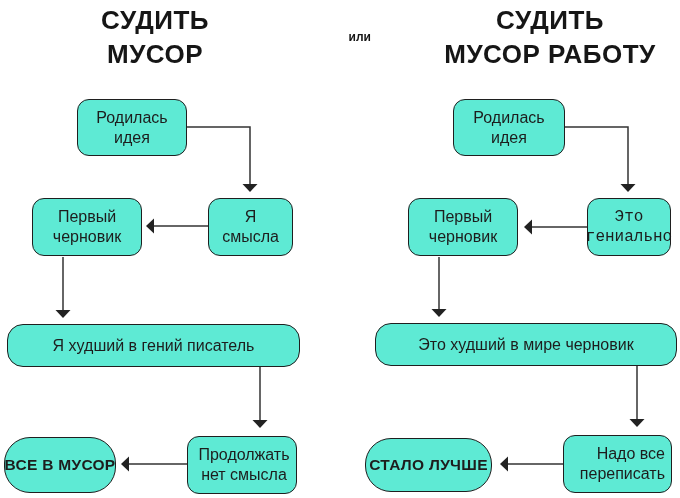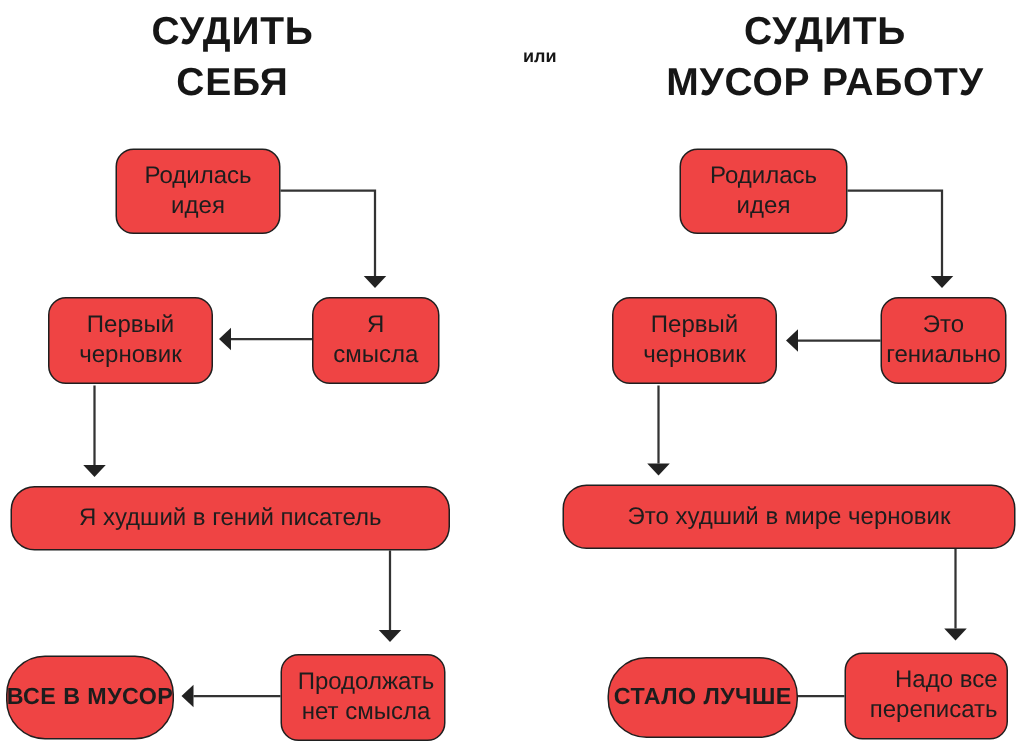--- a/index.html
+++ b/index.html
@@ -27,60 +27,60 @@
   #or-word{
     position:absolute;left:325px;top:30px;width:46px;
     text-align:right;font-weight:bold;font-size:12px;color:#161616;
   }
   
   .node{
     position:absolute;
     box-sizing:border-box;
     border:1.5px solid #1f1f1f;
     border-radius:12px;
-    background:#ef4444;
+    background:#5eead4;
     display:flex;
     align-items:center;
     justify-content:center;
     text-align:center;
     font-size:16px;
     line-height:20px;
     padding:2px 6px;
   }
   .node.wide{border-radius:16px;white-space:nowrap;}
   .node.bold{font-weight:bold;font-size:15.5px;letter-spacing:0.3px;white-space:nowrap;border-radius:26px;}
   
   #l-idea      {left:77px;  top:99px;  width:110px; height:57px;}
   #l-genius    {left:208px; top:198px; width:85px;  height:58px;}
   #l-draft     {left:32px;  top:198px; width:110px; height:58px;}
   #l-worst     {left:7px;   top:324px; width:293px; height:43px;}
   #l-nopoint   {left:187px; top:436px; width:110px; height:58px;padding-left:10px;}
   #l-trash     {left:4px;   top:437px; width:112px; height:56px;}
   
   #r-idea      {left:453px; top:99px;  width:112px; height:57px;}
-  #r-genius    {left:587px; top:198px; width:84px;  height:58px;}
+  #r-genius    {left:587px; top:198px; width:84px;  height:58px;font-family:Liberation Mono, monospace;}
   #r-draft     {left:408px; top:198px; width:110px; height:58px;}
   #r-worst     {left:375px; top:323px; width:302px; height:43px;border-radius:16px;}
   #r-rewrite   {left:563px; top:435px; width:109px; height:58px;text-align:right;}
-  #r-better    {left:365px; top:438px; width:127px; height:54px;margin-left:40px;}
+  #r-better    {left:365px; top:438px; width:127px; height:54px;}
   
   #connectors{position:absolute;left:0;top:0;width:680px;height:498px;}
   #connectors line, #connectors polyline{
     stroke:#333333;stroke-width:1.5;fill:none;
   }
   #connectors polygon{fill:#222222;stroke:none;}
 </style>
 </head>
 <body>
 
 <div id="canvas">
 
   <div id="title-left" class="col-title">
     <div>СУДИТЬ</div>
-    <div>СЕБЯ</div>
+    <div>МУСОР</div>
   </div>
 
   <div id="or-word">или</div>
 
   <div id="title-right" class="col-title">
     <div>СУДИТЬ</div>
     <div>МУСОР РАБОТУ</div>
   </div>
 
   <svg id="connectors" viewBox="0 0 680 498" xmlns="http://www.w3.org/2000/svg">

